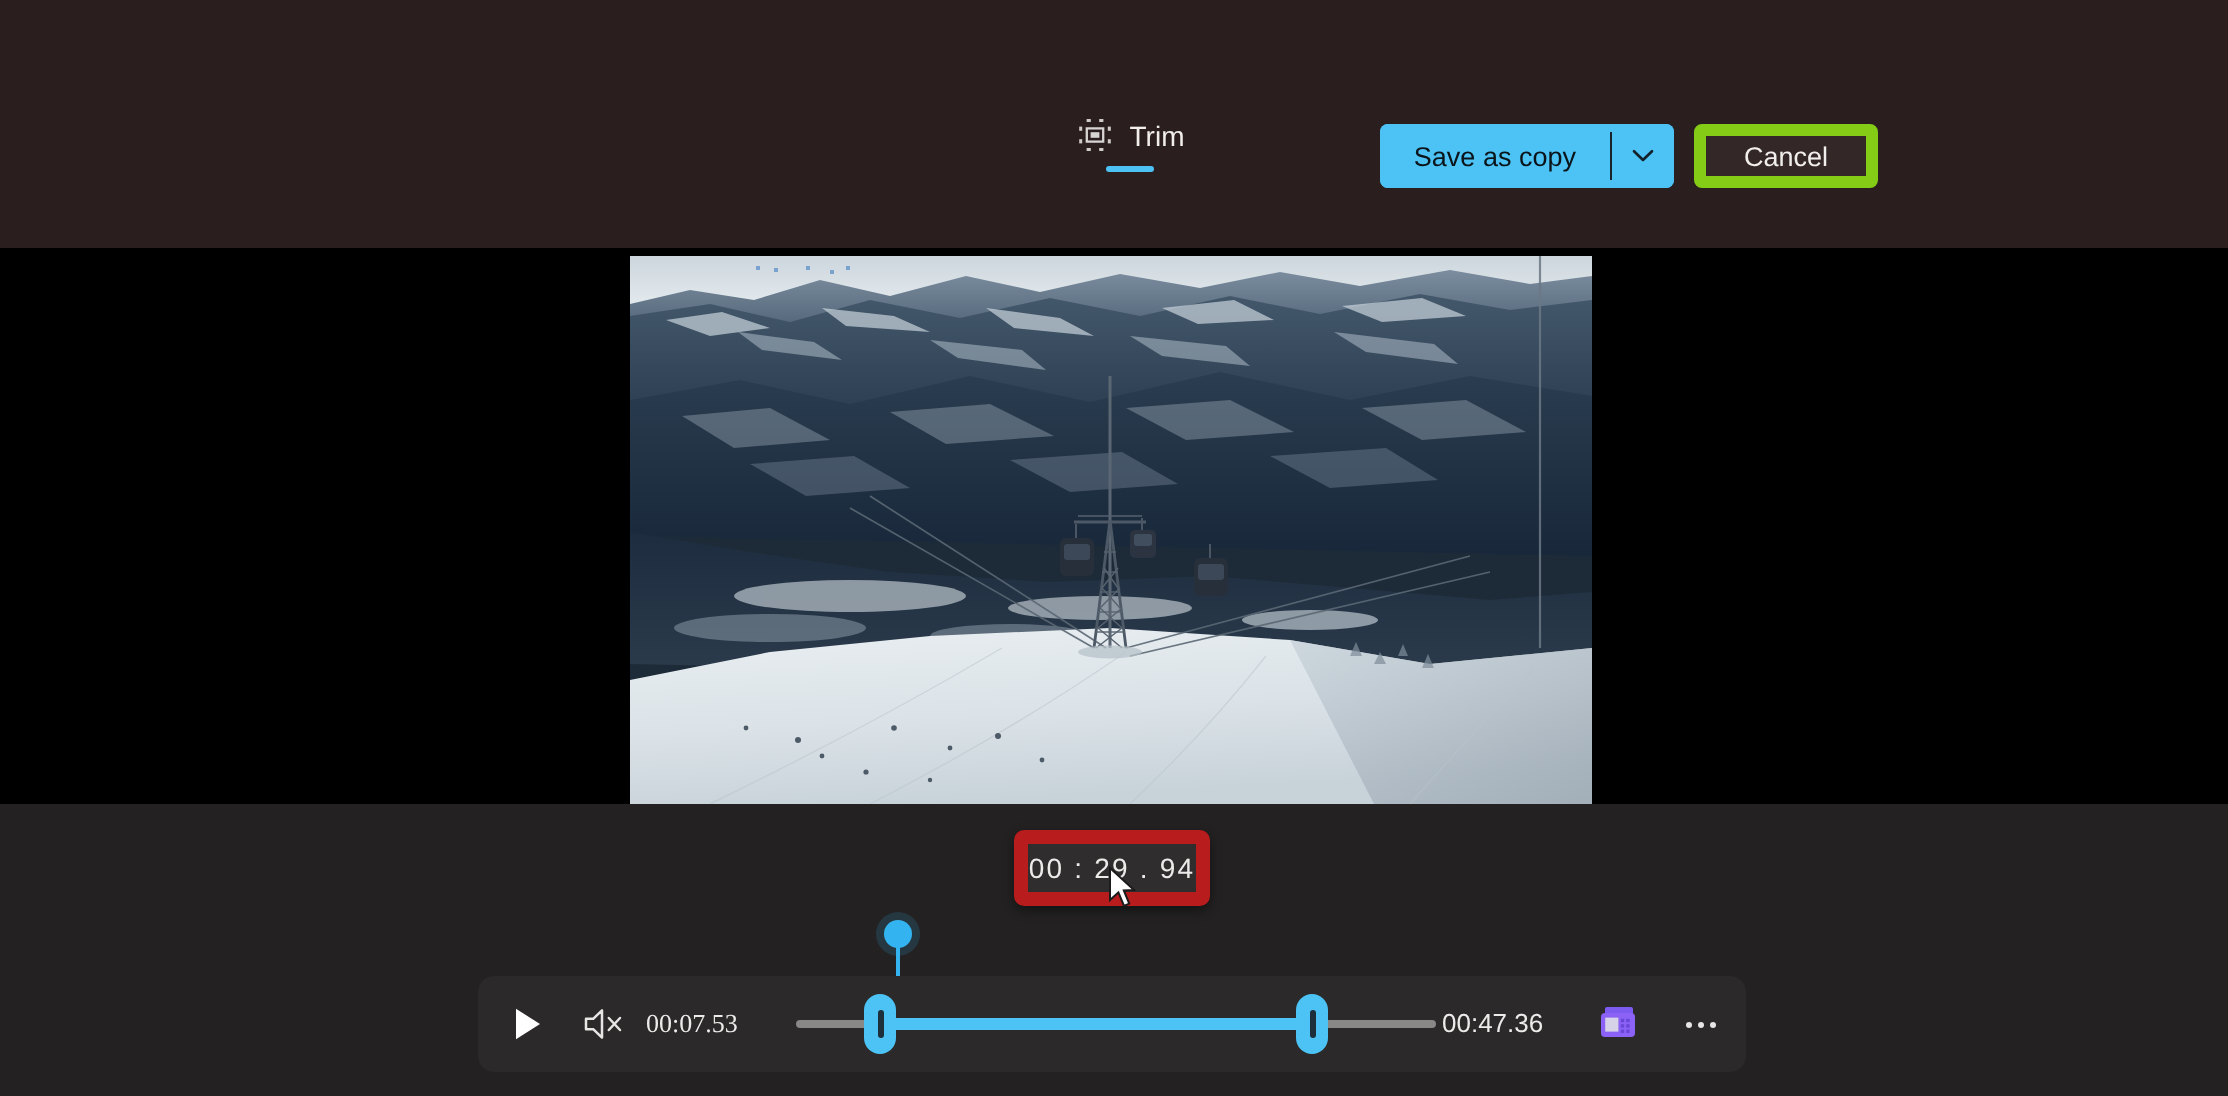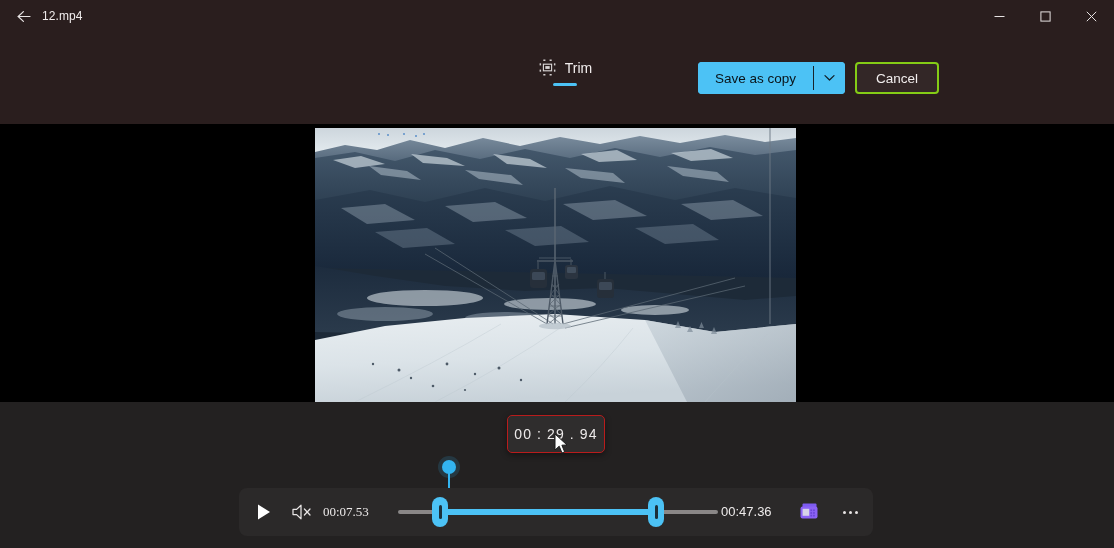--- a/index.html
+++ b/index.html
@@ -121,21 +121,21 @@
     border: none;
   }
   #save-dropdown-button svg { display: block; }
   #cancel-button {
     height: 32px;
     padding: 0 19px;
     display: flex; align-items: center; justify-content: center;
     font-size: 13.5px;
     color: #f2eeee;
     background: #332727;
-    border: 2px solid #84cc16;
+    border: 6px solid #84cc16;
     border-radius: 4px;
     font-family: "Liberation Sans", sans-serif;
   }
 
   
   #stage {
     position: absolute;
     left: 0; top: 124px;
     width: 1114px; height: 278px;
     background: #000;
@@ -156,21 +156,21 @@
     width: 1114px; height: 146px;
     background: #232121;
   }
 
   
   #timecode-tooltip {
     position: absolute;
     left: 507px; top: 13px;
     width: 98px; height: 38px;
     background: #2f2d2d;
-    border: 1px solid #b91c1c;
+    border: 7px solid #b91c1c;
     border-radius: 5px;
     display: flex; align-items: center; justify-content: center;
     box-shadow: 0 2px 6px rgba(0,0,0,0.45);
   }
   #timecode-value {
     font-size: 14px;
     color: #edeaea;
     letter-spacing: 1.1px;
   }
   #mouse-cursor {
@@ -287,48 +287,20 @@
     left: 6px; top: 12px;
     width: 2px; height: 42px;
     background: #33b4f0;
   }
 </style>
 </head>
 <body>
 
 <div id="app">
 
-  <div id="titlebar">
-    <div id="back-button">
-      <svg width="17" height="17" viewBox="0 0 17 17">
-        <path d="M8.4 3.6 L3.2 8.5 L8.4 13.4" fill="none" stroke="#e8e4e4" stroke-width="1.2" stroke-linecap="round" stroke-linejoin="round"></path>
-        <line x1="3.2" y1="8.5" x2="15" y2="8.5" stroke="#e8e4e4" stroke-width="1.2" stroke-linecap="round"></line>
-      </svg>
-    </div>
-    <div id="window-title">12.mp4</div>
-
-    <div id="window-controls">
-      <div class="wc">
-        <svg width="11" height="11" viewBox="0 0 11 11">
-          <line x1="0.5" y1="5.5" x2="10.5" y2="5.5" stroke="#e6e2e2" stroke-width="1"></line>
-        </svg>
-      </div>
-      <div class="wc">
-        <svg width="11" height="11" viewBox="0 0 11 11">
-          <rect x="0.9" y="0.9" width="9.2" height="9.2" fill="none" stroke="#e6e2e2" stroke-width="1"></rect>
-        </svg>
-      </div>
-      <div class="wc">
-        <svg width="11" height="11" viewBox="0 0 11 11">
-          <line x1="0.8" y1="0.8" x2="10.2" y2="10.2" stroke="#e6e2e2" stroke-width="1"></line>
-          <line x1="10.2" y1="0.8" x2="0.8" y2="10.2" stroke="#e6e2e2" stroke-width="1"></line>
-        </svg>
-      </div>
-    </div>
-  </div>
 
   <div id="commandbar">
 
     <div id="trim-tab">
       <div id="trim-tab-row">
         <svg id="trim-icon" viewBox="0 0 19 19">
           <rect x="5.4" y="6.2" width="8.2" height="6.6" fill="none" stroke="#d8d4d4" stroke-width="1.15"></rect>
           <rect x="7.3" y="8.1" width="4.4" height="2.8" fill="#d8d4d4"></rect>
           <rect x="1.6" y="5.3" width="1.5" height="2.1" fill="#cfcbcb"></rect>
           <rect x="1.6" y="11.6" width="1.5" height="2.1" fill="#cfcbcb"></rect>

